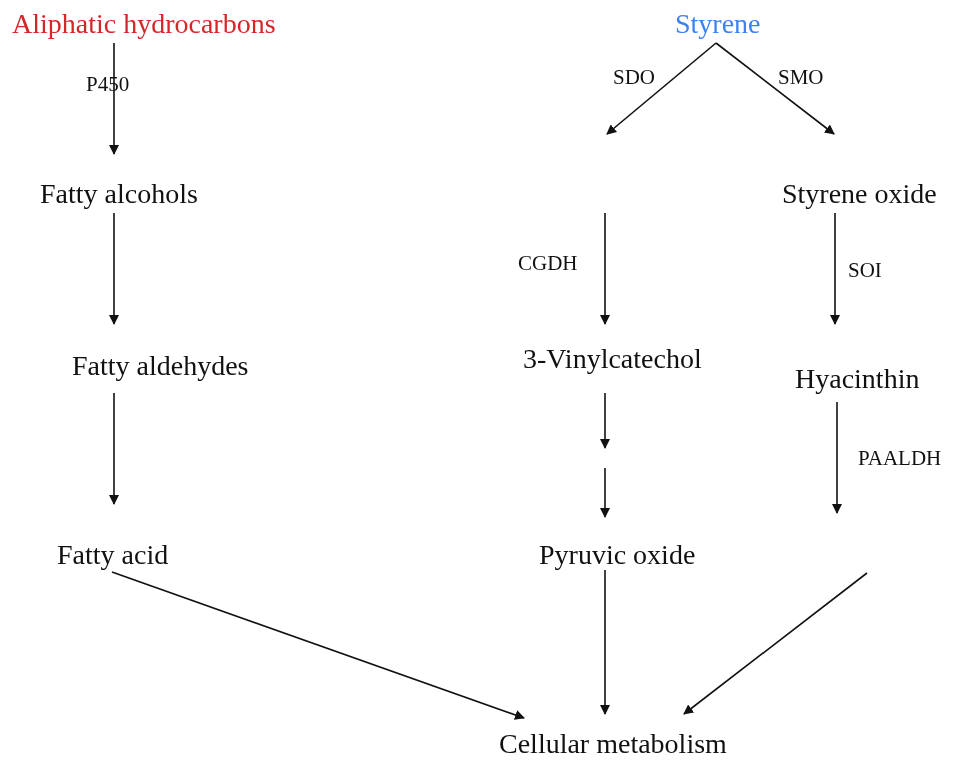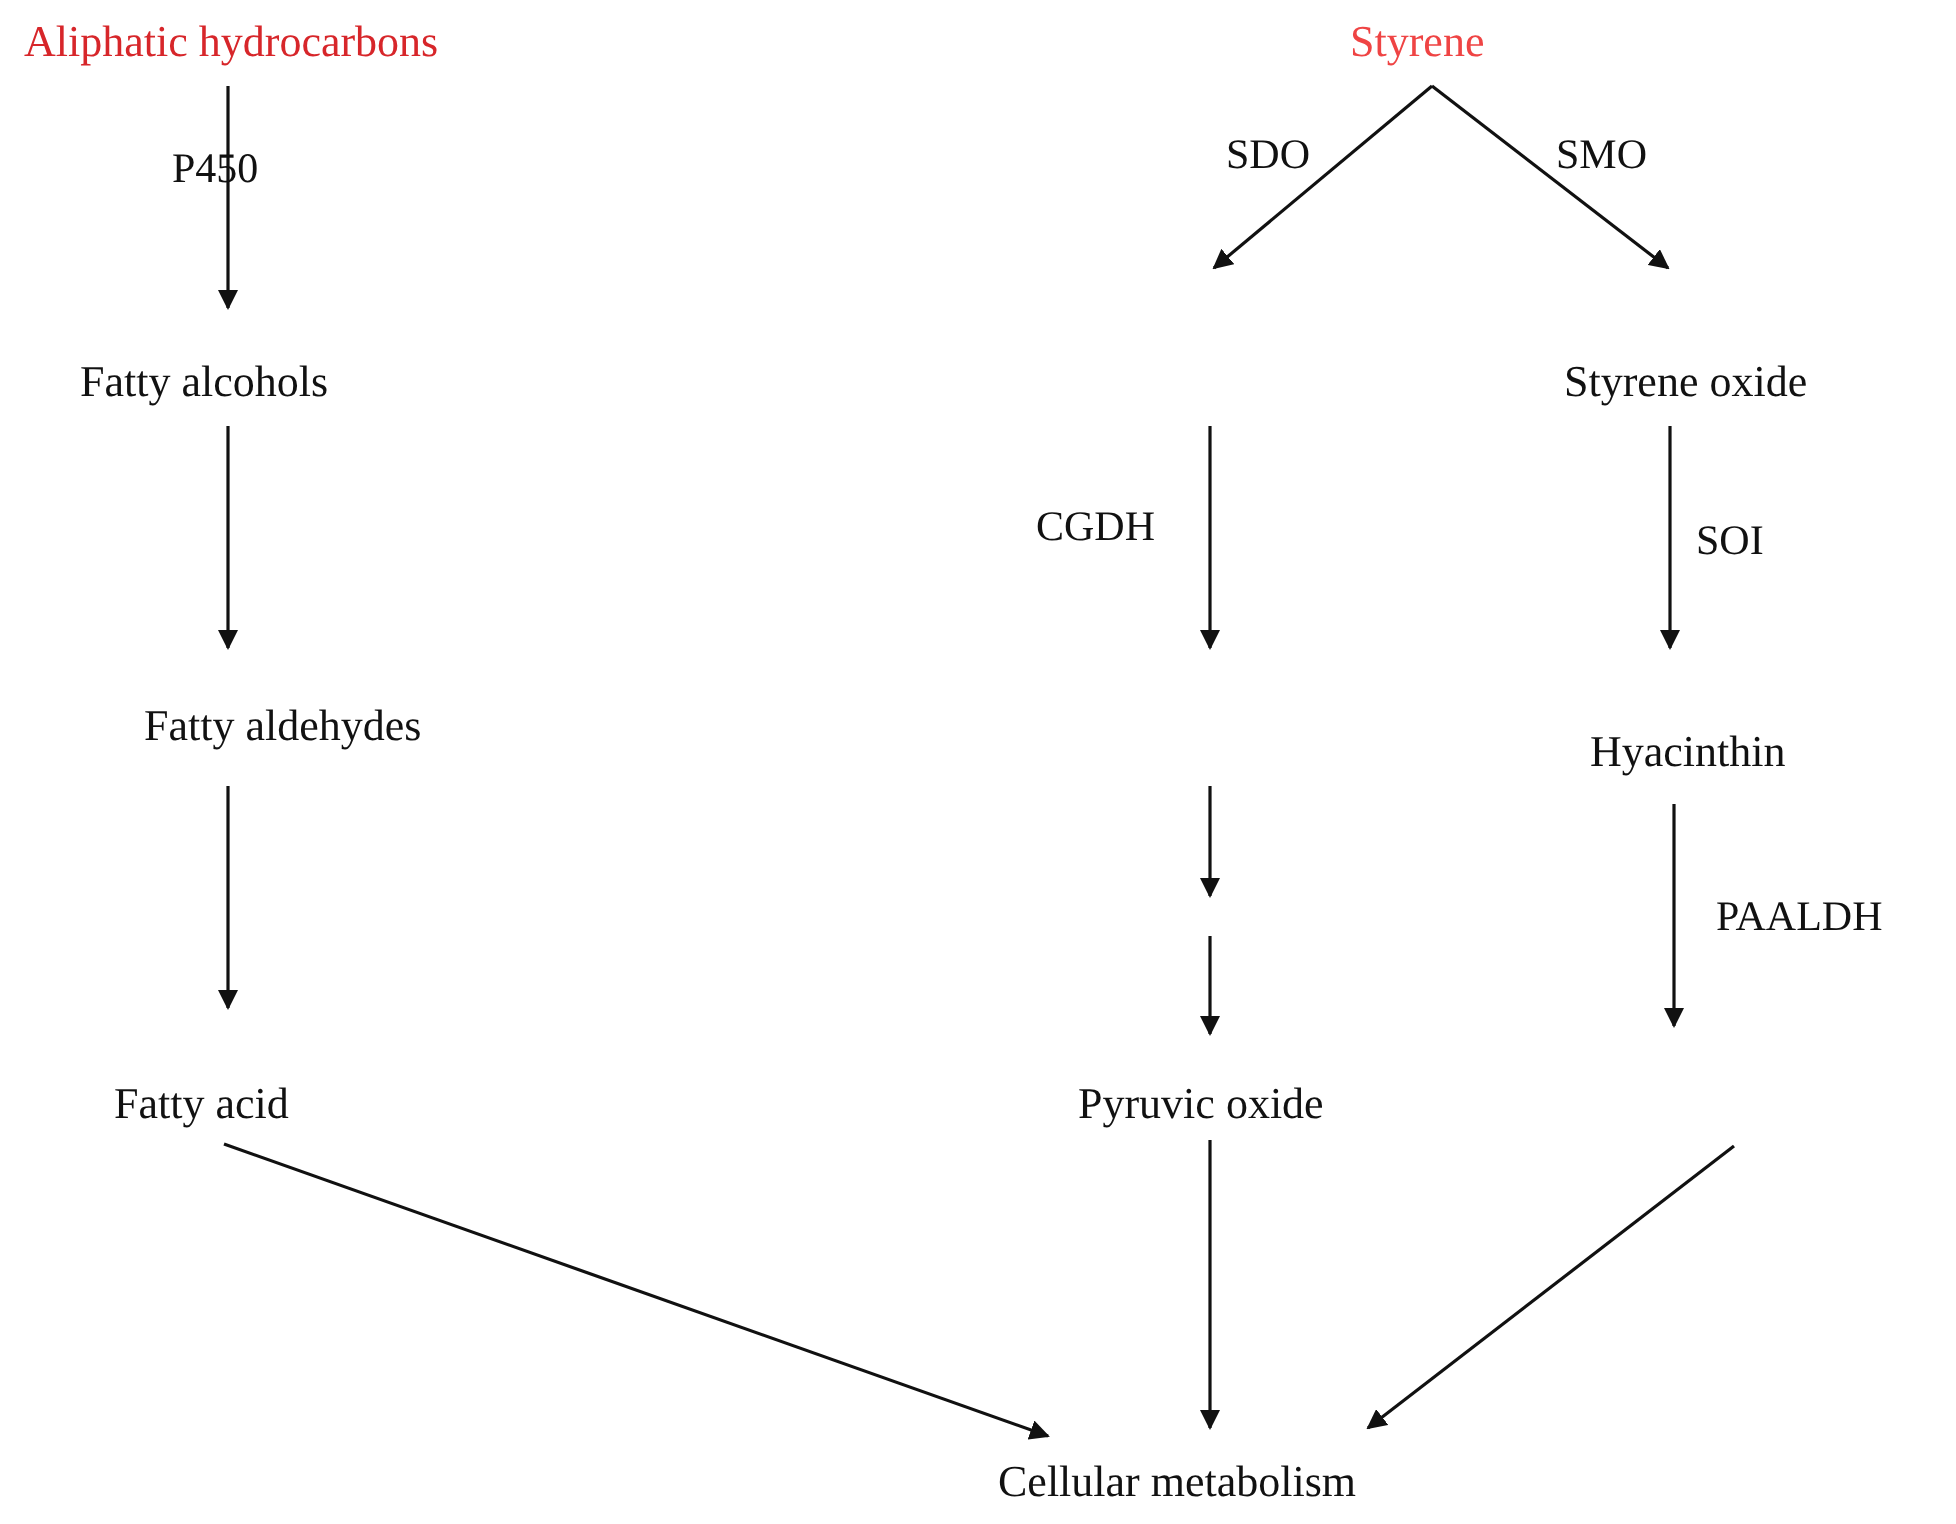--- a/index.html
+++ b/index.html
@@ -1,21 +1,21 @@
 <!DOCTYPE html>
 <html><head>
   <meta charset="utf-8">
   <style>
     html, body { margin: 0; padding: 0; background: #ffffff; }
     #canvas { position: relative; width: 978px; height: 762px; background: #ffffff; overflow: hidden; }
     svg#arrows { position: absolute; left: 0; top: 0; width: 978px; height: 762px; }
     .node, .enzyme {
       position: absolute;
       font-family: "Liberation Serif", serif;
-      font-size: 22px;
+      font-size: 28px;
       color: #111111;
       white-space: nowrap;
       line-height: 1;
     }
     .node.source { color: #d7262a; }
     .enzyme { font-size: 21px; }
   </style>
 </head>
 <body>
 
@@ -44,29 +44,30 @@
     <line x1="837" y1="402" x2="837" y2="513" stroke="#111" stroke-width="1.6" marker-end="url(#ah)"></line>
     <line x1="867" y1="573" x2="684" y2="714" stroke="#111" stroke-width="1.6" marker-end="url(#ah)"></line>
   </svg>
 
   <div class="node source" style="left: 12px; top: 10px; color: rgb(215, 38, 42);">Aliphatic hydrocarbons</div>
   <div class="enzyme" style="left:56px; top:74px;margin-left:30px;">P450</div>
   <div class="node" style="left:40px; top:180px;">Fatty alcohols</div>
   <div class="node" style="left:40px; top:352px;margin-left:32px;">Fatty aldehydes</div>
   <div class="node" style="left:57px; top:541px;">Fatty acid</div>
 
-  <div class="node source" style="left: 675px; top: 10px; color: #ef4444;">Styrene</div>
+  <div class="node source" style="left: 675px; top: 10px; color: #3b82f6;">Styrene</div>
   <div class="enzyme" style="left:613px; top:67px;">SDO</div>
   <div class="enzyme" style="left:778px; top:67px;">SMO</div>
 
   <div class="node" style="left:782px; top:180px;">Styrene oxide</div>
 
   <div class="enzyme" style="left:518px; top:253px;">CGDH</div>
   <div class="enzyme" style="left:848px; top:260px;">SOI</div>
 
+  <div class="node" style="left:523px; top:345px;">3-Vinylcatechol</div>
   <div class="node" style="left:795px; top:345px;margin-top:20px;">Hyacinthin</div>
 
   <div class="enzyme" style="left:858px; top:448px;">PAALDH</div>
 
   <div class="node" style="left:539px; top:541px;">Pyruvic oxide</div>
 
   <div class="node" style="left:499px; top:730px;">Cellular metabolism</div>
 </div>
 
 </body></html>

